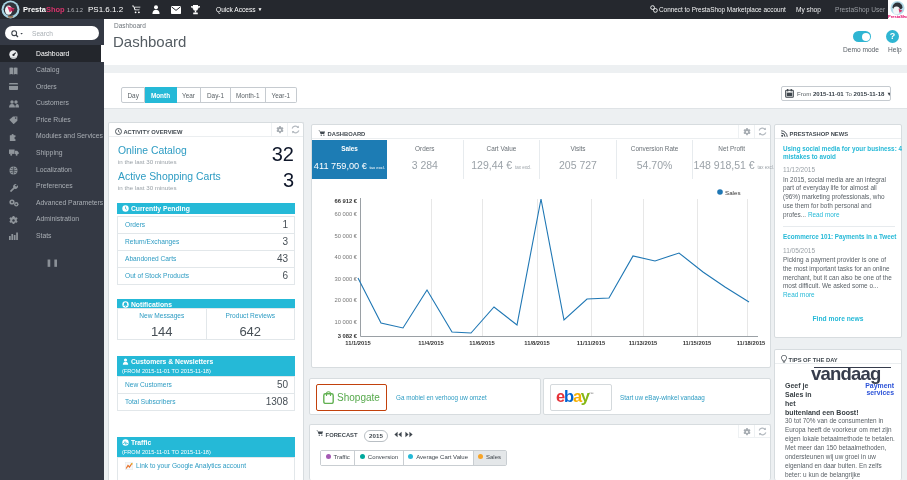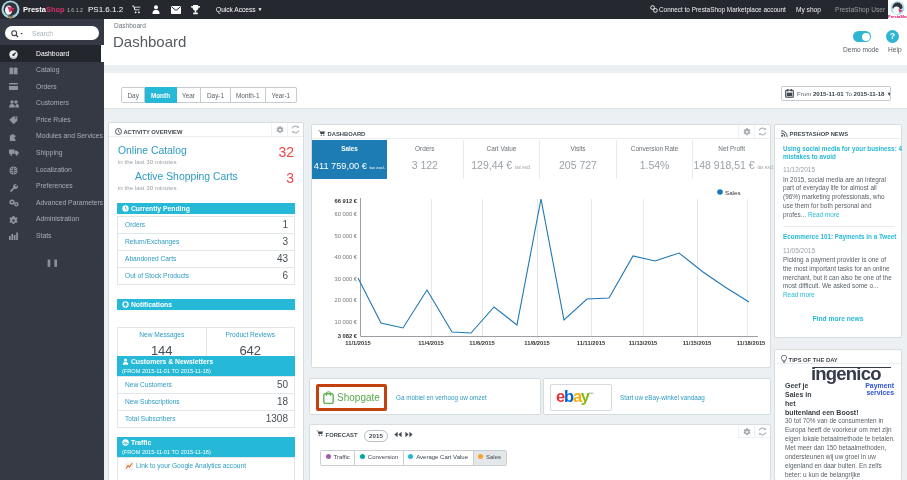--- a/index.html
+++ b/index.html
@@ -8,21 +8,21 @@
 .panel{position:absolute;background:#fff;border:1px solid #d7dcdf;border-radius:2px}
 .phead{position:relative;height:14px;border-bottom:1px solid #ebeef0;font-size:5.8px;font-weight:bold;color:#424a51;padding:4.5px 6px 0 6px}
 .picons{position:absolute;top:0;right:0;height:13px;display:flex}
 .picons .ic{width:16px;height:13px;border-left:1px solid #eef1f3;display:flex;align-items:center;justify-content:center}
 .bluebar{position:absolute;left:8px;right:8px;background:#25b9d7;color:#fff;padding:2px 5px;font-size:6.8px;font-weight:bold}
 .bluebar .sub{font-weight:normal;font-size:5.6px}
 .ltable{position:absolute;left:8px;right:8px;border:1px solid #e2e7ea;border-top:none;background:#fff}
 .lrow{display:flex;justify-content:space-between;align-items:center;height:17px;border-top:1px solid #e2e7ea;padding:0 6px 0 7px}
 .lrow .lk{font-size:6.6px;color:#2e9cc3}
 .lrow .val{font-size:10px;color:#474f56}
-.bignum{font-size:14px;color:#ef4444}
+.bignum{font-size:20px;color:#0f172a}
 svg{display:block}
 .tab{height:16px;border:1px solid #c6cbd0;border-left:none;background:#fff;color:#5b6267;font-size:6.4px;line-height:15px;padding:0 5.5px}
 .tab:first-child{border-left:1px solid #c6cbd0}
 .tabsel{background:#25b9d7;border-color:#25b9d7;color:#fff;font-weight:bold}
 .nitem{position:relative;height:16.6px;color:#a9aeb4;font-size:6.8px;line-height:16.6px}
 .nitem .nt{position:absolute;left:36px;top:0}
 .nitem svg{position:absolute;left:9px;top:4.5px}
 .nactive{background:#23262c;color:#fff;height:17px;line-height:17px}
 .statc{width:76.6px;text-align:center;padding-top:5px;border-right:1px solid #e7ebee}
 .statl{font-size:6.4px;color:#6a7177}
@@ -245,21 +245,21 @@
               <path d="M7.9 0.6 v2.4 h-2.4 z" fill="#b4bac0"></path>
               <path d="M7.9 5.6 a3.6 3.6 0 0 1 -6.2 0.8" stroke="#b4bac0" stroke-width="1.2" fill="none"></path>
               <path d="M1.1 8.4 v-2.4 h2.4 z" fill="#b4bac0"></path>
             </svg>
           </div>
     </div>
   </div>
   <div class="abs" style="left:9px;top:22px;font-size:10.4px;color:#2e9cc3">Online Catalog</div>
   <div class="abs" style="right:9px;top:20px" class2="bignum"><span class="bignum">32</span></div>
   <div class="abs" style="left:9px;top:35px;font-size:6.2px;color:#9aa1a7">in the last 30 minutes</div>
-  <div class="abs" style="left:26px;top:48px;font-size:10.4px;color:#2e9cc3">Active Shopping Carts</div>
+  <div class="abs" style="left:9px;top:48px;font-size:10.4px;color:#2e9cc3">Active Shopping Carts</div>
   <div class="abs" style="right:9px;top:46px"><span class="bignum">3</span></div>
   <div class="abs" style="left:9px;top:61px;font-size:6.2px;color:#9aa1a7">in the last 30 minutes</div>
 
   <div class="bluebar" style="top:80px"><svg style="display:inline-block;vertical-align:-1px" width="7" height="7" viewBox="0 0 7 7">
           <circle cx="3.5" cy="3.5" r="3.2" fill="#fff"></circle>
           <path d="M3.5 1.6 V3.7 L4.9 4.4" stroke="#25b9d7" stroke-width="0.8" fill="none"></path>
         </svg> Currently Pending</div>
   <div class="ltable" style="top:92.5px">
     <div class="lrow">
           <span class="lk">Orders</span>
@@ -277,43 +277,39 @@
           <span class="lk">Out of Stock Products</span>
           <span class="val">6</span>
         </div>
   </div>
 
   <div class="bluebar" style="top:176px"><svg style="display:inline-block;vertical-align:-1px" width="7" height="7" viewBox="0 0 7 7">
           <circle cx="3.5" cy="3.5" r="3.2" fill="#fff"></circle>
           <path d="M3.5 1.2 a1.6 1.6 0 0 1 1.6 1.6 v1.2 l0.6 0.8 h-4.4 l0.6 -0.8 v-1.2 a1.6 1.6 0 0 1 1.6 -1.6 z" fill="#25b9d7"></path>
           <circle cx="3.5" cy="5.4" r="0.5" fill="#25b9d7"></circle>
         </svg> Notifications</div>
-  <div class="ltable" style="top:204px;height:32px;display:flex">
+  <div class="ltable" style="top:185px;height:32px;display:flex">
     <div style="flex:1;border-top:1px solid #e2e7ea;text-align:center;padding-top:3px">
           <div style="font-size:6.6px;color:#2e9cc3">New Messages</div>
           <div style="font-size:13px;color:#474f56;margin-top:5px">144</div>
         </div>
     <div style="flex:1;border-top:1px solid #e2e7ea;border-left:1px solid #e2e7ea;text-align:center;padding-top:3px">
           <div style="font-size:6.6px;color:#2e9cc3">Product Reviews</div>
           <div style="font-size:13px;color:#474f56;margin-top:5px">642</div>
         </div>
   </div>
 
   <div class="bluebar" style="top:233px;line-height:1.3"><svg style="display:inline-block;vertical-align:-1px" width="7" height="7" viewBox="0 0 7 7">
           <circle cx="3.5" cy="2" r="1.6" fill="#fff"></circle>
           <path d="M0.8 6.8 c0-2.2 1.2-3.1 2.7-3.1 c1.5 0 2.7 0.9 2.7 3.1 z" fill="#fff"></path>
         </svg> Customers &amp; Newsletters<br><span class="sub">(FROM 2015-11-01 TO 2015-11-18)</span></div>
   <div class="ltable" style="top:252.5px">
     <div class="lrow">
           <span class="lk">New Customers</span>
           <span class="val">50</span>
-        </div>
-    <div class="lrow">
-          <span class="lk">New Subscriptions</span>
-          <span class="val">18</span>
         </div>
     <div class="lrow">
           <span class="lk">Total Subscribers</span>
           <span class="val">1308</span>
         </div>
   </div>
 
   <div class="bluebar" style="top:314px;line-height:1.3"><svg style="display:inline-block;vertical-align:-1px" width="7" height="7" viewBox="0 0 7 7">
           <circle cx="3.5" cy="3.5" r="3.2" fill="#fff"></circle>
           <path d="M1 4.5 h1.2 l0.8-2 0.8 3 0.8-1.8 0.5 0.8 h1" stroke="#25b9d7" stroke-width="0.7" fill="none"></path>
@@ -354,33 +350,33 @@
     </div>
   </div>
 
   <div class="abs" style="left:0;top:15px;width:458px;height:39px;display:flex">
     <div style="width:75px;background:#1d7cb4;color:#fff;text-align:center;padding-top:5px">
           <div style="font-size:6.4px;font-weight:bold">Sales</div>
           <div style="font-size:9.2px;margin-top:8.5px;white-space:nowrap">411 759,00 € <span style="font-size:4.3px">tax excl.</span></div>
         </div>
     <div class="statc">
           <div class="statl">Orders</div>
-          <div class="statv">3 122</div>
+          <div class="statv">3 284</div>
         </div>
     <div class="statc">
           <div class="statl">Cart Value</div>
           <div class="statv">129,44 € <span style="font-size:4.5px">tax excl.</span></div>
         </div>
     <div class="statc">
           <div class="statl">Visits</div>
           <div class="statv">205 727</div>
         </div>
     <div class="statc">
           <div class="statl">Conversion Rate</div>
-          <div class="statv">1.54%</div>
+          <div class="statv">54.70%</div>
         </div>
     <div class="statc" style="border-right:none">
           <div class="statl">Net Profit</div>
           <div class="statv">148 918,51 € <span style="font-size:4.5px">tax excl.</span></div>
         </div>
   </div>
 
   <svg class="abs" style="left:2px;top:59px" width="456" height="183" viewBox="0 0 456 183">
     <g stroke="#e7e7e7" stroke-width="1">
       <path d="M117.5 15 V152 M168.5 15 V152 M223.5 15 V152 M277.5 15 V152 M329.5 15 V152 M383.5 15 V152 M433.5 15 V152"></path>
@@ -406,21 +402,21 @@
       <text x="383" y="161">11/15/2015</text>
       <text x="437" y="161">11/18/2015</text>
     </g>
     <polyline fill="none" stroke="#1f77b4" stroke-width="1.1" points="44,94 67,139 89,144 113,106 138,148 157,149 180,123 203,141 227,15 250,136 273,115 295,114 319,72 341,77 365,69 389,88 411,103 435,118"></polyline>
     <circle cx="406" cy="8" r="2.8" fill="#1f77b4"></circle>
         <text x="411" y="10.5" font-size="6.2" fill="#333">Sales</text>
   </svg>
 </div>
 
 <div class="panel" style="left:309px;top:378px;width:232px;height:37px">
-  <div class="abs" style="left:6px;top:4.5px;width:71px;height:27px;border:3px solid #c2410c;border-radius:2px;display:flex;align-items:center;justify-content:center">
+  <div class="abs" style="left:6px;top:4.5px;width:71px;height:27px;border:1px solid #c2410c;border-radius:2px;display:flex;align-items:center;justify-content:center">
     <svg width="11" height="13" viewBox="0 0 11 13">
           <rect x="0.8" y="2.8" width="9.4" height="9.6" rx="1.6" fill="none" stroke="#62b152" stroke-width="1.4"></rect>
           <path d="M3.5 5 V2.8 a2 2 0 0 1 4 0 V5" fill="none" stroke="#62b152" stroke-width="1.1"></path>
         </svg>
     <span style="font-size:10px;color:#57a94c;margin-left:3px;font-weight:400">Shopgate</span>
   </div>
   <div class="abs" style="left:86px;top:14.5px;font-size:6.3px;color:#2e9cc3">Ga mobiel en verhoog uw omzet</div>
 </div>
 <div class="panel" style="left:543px;top:378px;width:228px;height:37px">
   <div class="abs" style="left:6px;top:4.5px;width:62px;height:27px;border:1px solid #d4d9dc;border-radius:2px">
@@ -481,18 +477,18 @@
   <div class="abs" style="left:0;top:190px;width:100%;text-align:center;font-size:6.7px;font-weight:bold;color:#25b9d7">Find more news</div>
 </div>
 
 <div class="panel" style="left:774px;top:349px;width:128px;height:131px;border-bottom:none">
   <div class="phead"><svg style="display:inline-block;vertical-align:-1px" width="6" height="8" viewBox="0 0 6 8">
           <path d="M3 0.2 a2.6 2.6 0 0 1 1.4 4.8 l-0.2 1 h-2.4 l-0.2-1 a2.6 2.6 0 0 1 1.4 -4.8 z" fill="none" stroke="#424a51" stroke-width="0.8"></path>
           <rect x="1.9" y="6.5" width="2.2" height="1" fill="#424a51"></rect>
         </svg> TIPS OF THE DAY</div>
   <div class="abs" style="left:36px;top:16.5px;width:84px">
     <div style="border-top:1.8px solid #363c4c;margin:0 4px 0 3px"></div>
-    <div style="font-size:18.5px;font-weight:bold;color:#363c4c;letter-spacing:-0.8px;margin-top:-5px">ingenico</div>
+    <div style="font-size:18.5px;font-weight:bold;color:#363c4c;letter-spacing:-0.8px;margin-top:-5px">vandaag</div>
     <div style="font-size:6.9px;font-weight:bold;color:#2b52d8;text-align:right;line-height:1.08;margin-top:-3px;padding-right:1px">Payment<br>services</div>
   </div>
   <div class="abs" style="left:10px;top:31px;font-size:7px;font-weight:bold;color:#394045;line-height:9.1px;white-space:nowrap">Geef je<br>Sales in<br>het<br>buitenland een Boost!</div>
   <div class="abs" style="left:10px;top:66px;font-size:6.4px;color:#5b6268;line-height:9px;white-space:nowrap">30 tot 70% van de consumenten in<br>Europa heeft de voorkeur om met zijn<br>eigen lokale betaalmethode te betalen.<br>Met meer dan 150 betaalmethoden,<br>ondersteunen wij uw groei in uw<br>eigenland en daar buiten. En zelfs<br>beter: u kun de belangrijke<br>betaalmethoden activeren met een...</div>
 </div>
 </div>
 </body></html>

